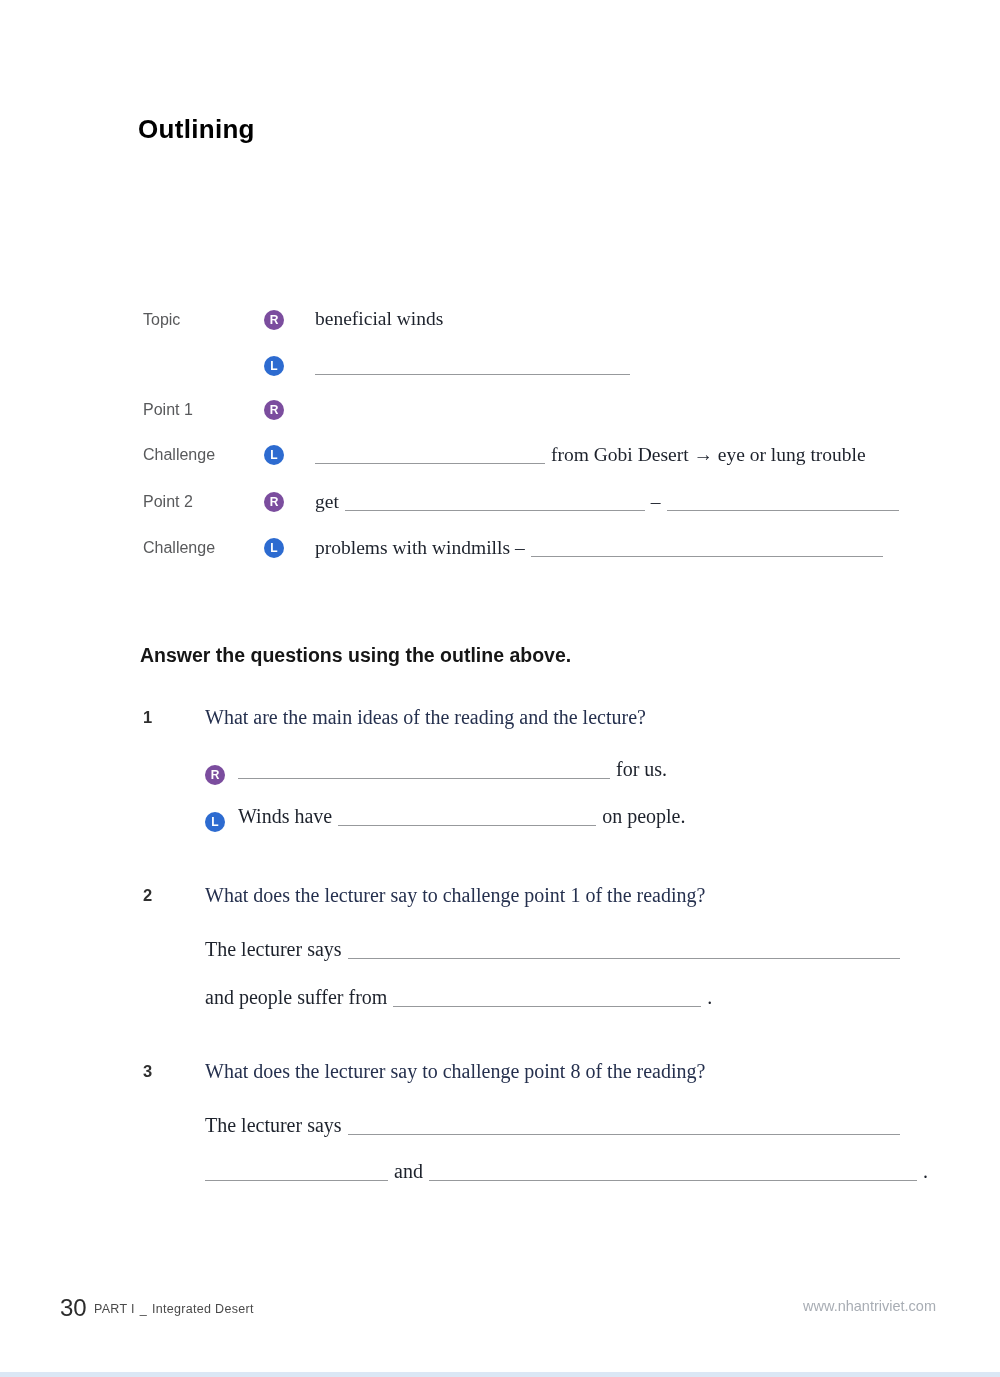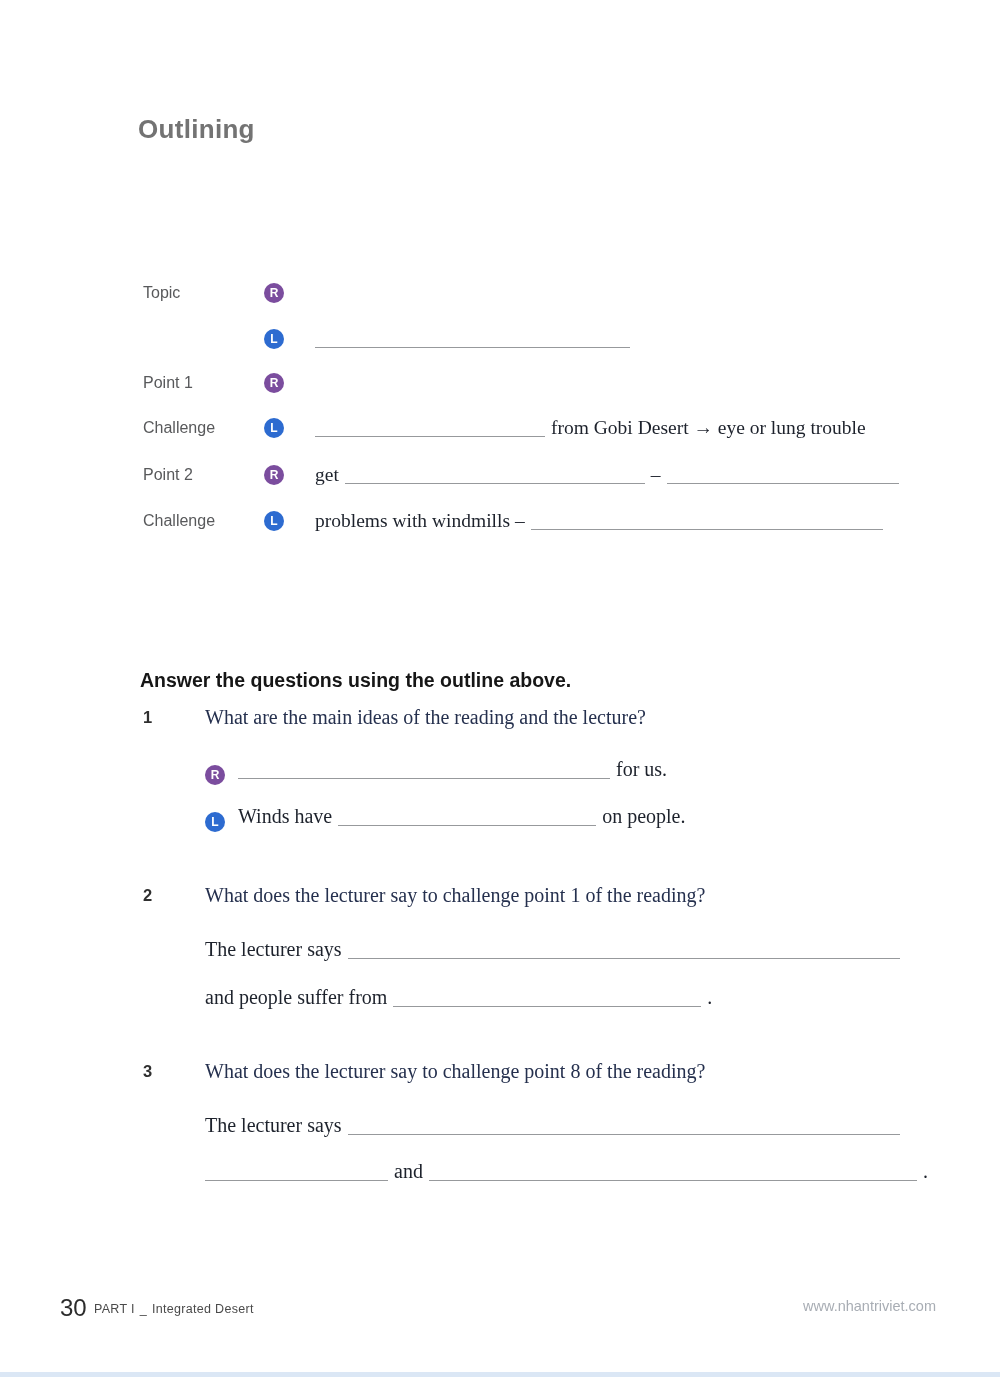--- a/index.html
+++ b/index.html
@@ -1,42 +1,42 @@
 <!DOCTYPE html>
 <html><head>
 <meta charset="utf-8">
 <style>
   html,body{margin:0;padding:0;background:#ffffff;}
   .page{position:relative;width:1000px;height:1377px;background:#ffffff;overflow:hidden;
         font-family:"Liberation Sans",sans-serif;}
 
   .title{position:absolute;left:138px;top:114px;font-size:26px;font-weight:700;
-         color:#737373;letter-spacing:0.3px;}
+         color:#000000;letter-spacing:0.3px;}
 
   .instructions{position:absolute;left:140px;top:179px;width:800px;font-size:19.5px;
                 font-weight:700;color:#161616;line-height:1.72;}
 
   
-  .outline-row{position:absolute;left:0;width:818px;height:32px;}
+  .outline-row{position:absolute;left:0;width:818px;height:32px;margin-top:27px;}
   .row-label{position:absolute;left:143px;top:4px;font-size:16px;color:#58595b;}
   .badge{position:absolute;left:264px;top:3px;width:20px;height:20px;border-radius:50%;
          display:flex;align-items:center;justify-content:center;color:#fff;
          font-size:12px;font-weight:700;font-family:"Liberation Sans",sans-serif;}
   .badge.r{background:#7b4d9e;}
   .badge.l{background:#2d6bd0;}
   .row-content{position:absolute;left:315px;top:1px;width:622px;white-space:nowrap;
                font-family:"Liberation Serif",serif;font-size:19.5px;color:#1d222c;}
 
   .blank{display:inline-block;border-bottom:1px solid #97999c;height:1em;
          vertical-align:-3px;margin:0 6px;}
   .blank.ml0{margin-left:0;}
 
   
   .section-heading{position:absolute;left:140px;top:644px;font-size:19.5px;
-                   font-weight:700;color:#161616;margin-top:25px;}
+                   font-weight:700;color:#161616;}
   .q-number{position:absolute;left:143px;font-size:16.5px;font-weight:600;color:#2f2f2f;}
   .q-text{position:absolute;left:205px;font-family:"Liberation Serif",serif;
           font-size:20px;color:#25304e;white-space:nowrap;}
   .answer-line{position:absolute;left:205px;font-family:"Liberation Serif",serif;
                font-size:20px;color:#1d222c;white-space:nowrap;}
   .ibadge{display:inline-flex;align-items:center;justify-content:center;width:20px;
           height:20px;border-radius:50%;margin-right:13px;vertical-align:-3px;
           color:#fff;font:700 12px "Liberation Sans",sans-serif;}
   .ibadge.r{background:#7b4d9e;}
   .ibadge.l{background:#2d6bd0;}
@@ -52,20 +52,21 @@
 <body>
 
 <div class="page">
 
   <div class="title">Outlining</div>
 
 
   <div class="outline-row" style="top:280px">
     <span class="row-label">Topic</span>
     <span class="badge r">R</span>
+    <span class="row-content"><span>beneficial winds</span></span>
   </div>
 
   <div class="outline-row" style="top:326px">
     <span class="row-label"></span>
     <span class="badge l">L</span>
     <span class="row-content"><span class="blank ml0" style="width:315px"></span></span>
   </div>
 
   <div class="outline-row" style="top:370px">
     <span class="row-label">Point 1</span>

